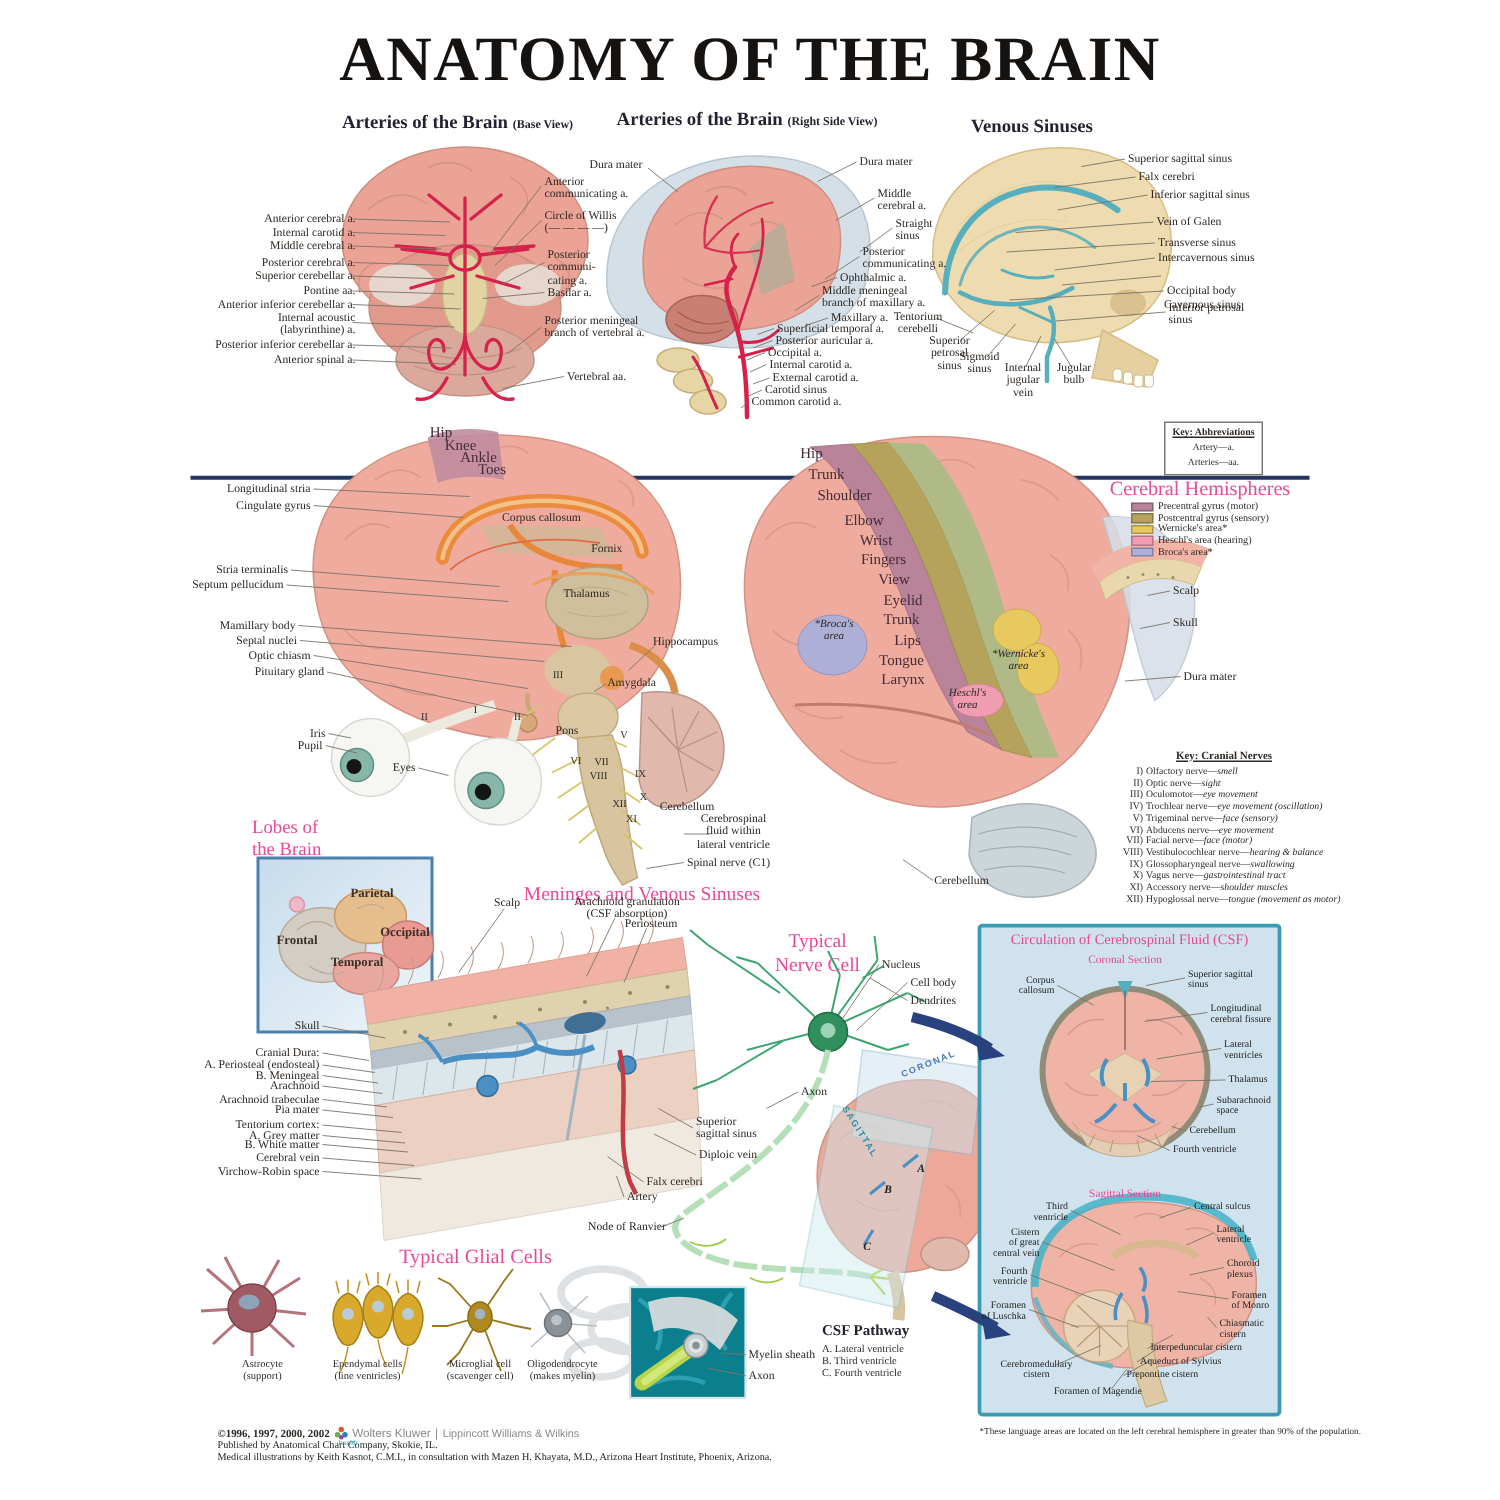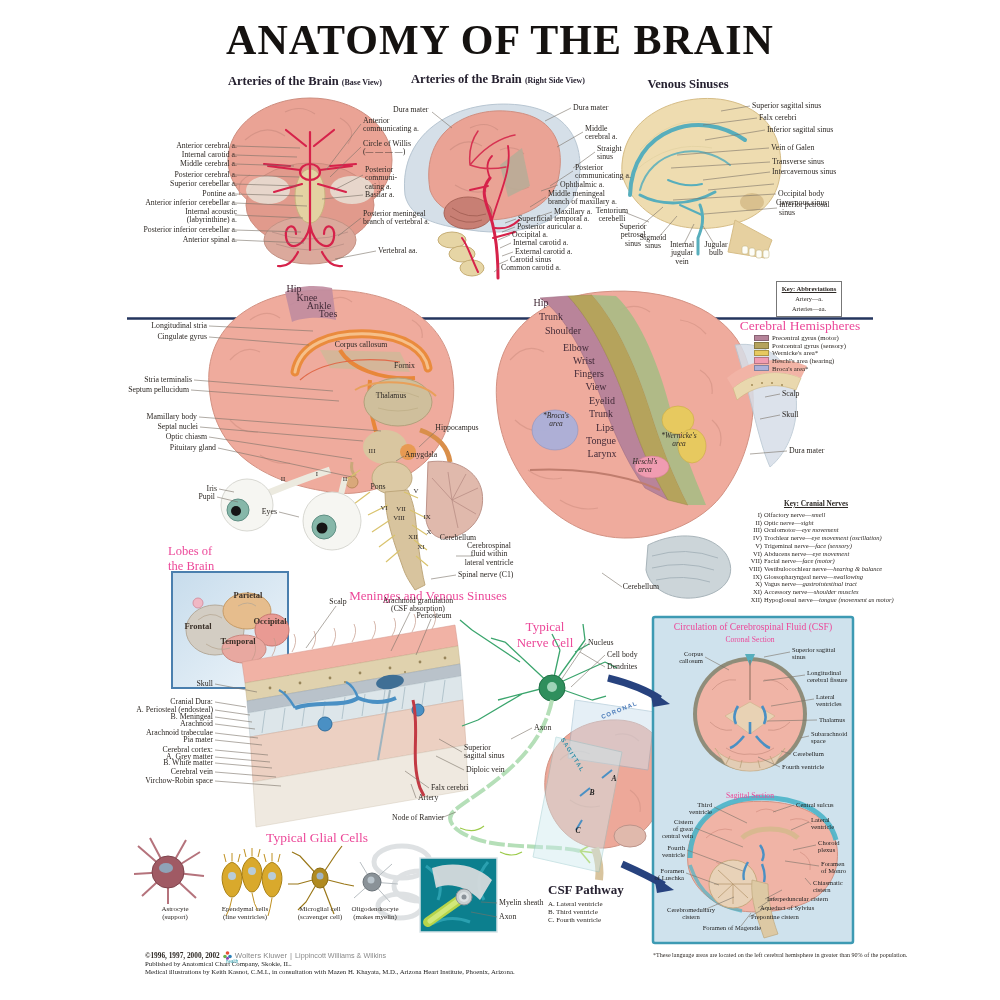--- a/index.html
+++ b/index.html
@@ -34,21 +34,21 @@
   #legend{position:absolute;left:754px;top:334px;z-index:4}
   .lr{display:flex;align-items:center;height:7.6px}
   .lr .sw{width:13px;height:4.6px;margin-right:3px;border:.5px solid rgba(0,0,0,.25)}
   .lr .lt{font-size:6.8px;white-space:nowrap}
   #cranial{position:absolute;left:746px;top:499px;width:140px;z-index:4}
   #cranial .t{text-align:center;font-weight:bold;text-decoration:underline;font-size:7.3px;margin-bottom:3px}
   .cnrow{display:flex;font-size:6.5px;line-height:7.7px;white-space:nowrap}
   .cnn{width:16px;text-align:right;margin-right:2px;flex:none}
   .cnf{font-style:italic}
   #csfpath{position:absolute;left:548px;top:882px;z-index:4}
-  #csfpath .t{font-weight:bold;font-size:13px;color:#262130;margin-bottom:2px}
+  #csfpath .t{font-weight:bold;font-size:10px;color:#262130;margin-bottom:2px}
   #csfpath .it{font-size:7px;line-height:8px;white-space:nowrap}
   .plane{position:absolute;font-size:6px;letter-spacing:1.2px;font-weight:bold;z-index:4;
          font-family:"Liberation Sans",sans-serif}
   #plane-coronal{left:600px;top:707px;color:#4a7ab8;transform:rotate(-22deg)}
   #plane-sagittal{left:553px;top:752px;color:#2f8fa8;transform:rotate(58deg)}
   #footer{position:absolute;left:145px;top:950px;z-index:4}
   .frow{display:flex;align-items:center;gap:3px;height:10px}
   .fc{font-weight:bold;font-size:7.3px}
   .wk{font-family:"Liberation Sans",sans-serif;font-size:7.8px;color:#8a8a8a}
   .lww{font-family:"Liberation Sans",sans-serif;font-size:7.2px;color:#8a8a8a}
@@ -739,21 +739,21 @@
     <span class="lbl c" style="left: 418px; top: 597px;">Arachnoid granulation
 (CSF absorption)</span>
     <span class="lbl c" style="left: 434px; top: 612px;">Periosteum</span>
     <span class="lbl r" style="left: 213px; top: 680px;">Skull</span>
     <span class="lbl r" style="left: 213px; top: 698px;">Cranial Dura:</span>
     <span class="lbl r" style="left: 213px; top: 706px;">A. Periosteal (endosteal)</span>
     <span class="lbl r" style="left: 213px; top: 713px;">B. Meningeal</span>
     <span class="lbl r" style="left: 213px; top: 720px;">Arachnoid</span>
     <span class="lbl r" style="left: 213px; top: 729px;">Arachnoid trabeculae</span>
     <span class="lbl r" style="left: 213px; top: 736px;">Pia mater</span>
-    <span class="lbl r" style="left: 213px; top: 746px;">Cerebral cortex:</span>
+    <span class="lbl r" style="left: 213px; top: 746px;">Tentorium cortex:</span>
     <span class="lbl r" style="left: 213px; top: 753px;">A. Grey matter</span>
     <span class="lbl r" style="left: 213px; top: 759px;">B. White matter</span>
     <span class="lbl r" style="left: 213px; top: 768px;">Cerebral vein</span>
     <span class="lbl r" style="left: 213px; top: 777px;">Virchow-Robin space</span>
     <span class="lbl l" style="left: 464px; top: 744px;">Superior
 sagittal sinus</span>
     <span class="lbl l" style="left: 466px; top: 766px;">Diploic vein</span>
     <span class="lbl l" style="left: 431px; top: 784px;">Falx cerebri</span>
     <span class="lbl l" style="left: 418px; top: 794px;">Artery</span>
     <span class="lbl l" style="left: 392px; top: 814px;">Node of Ranvier</span>

